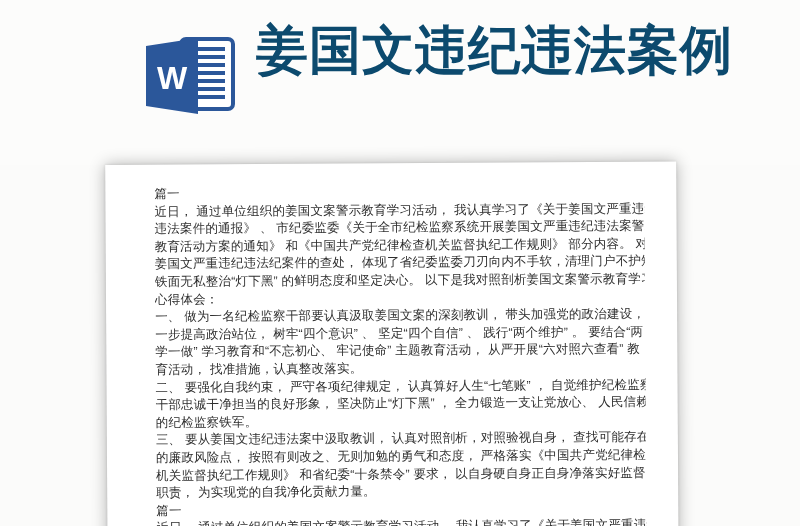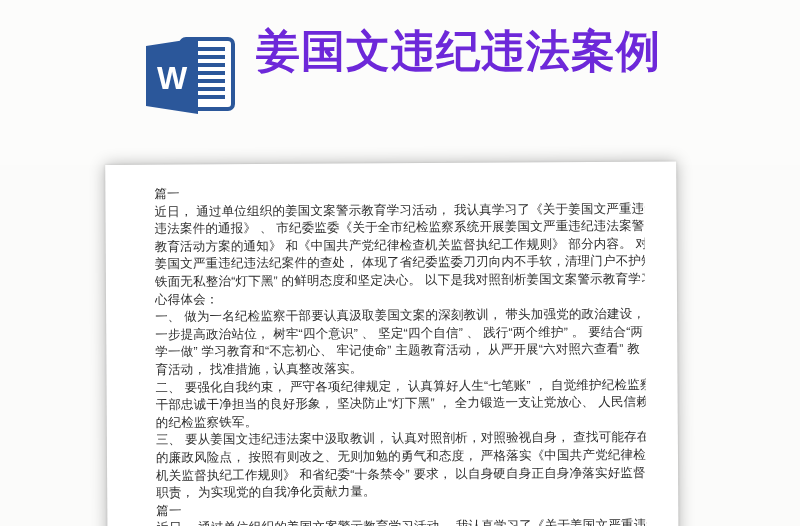--- a/index.html
+++ b/index.html
@@ -5,22 +5,22 @@
   html,body{margin:0;padding:0;}
   body{
     width:800px;height:526px;overflow:hidden;position:relative;
     background:#fbfbfa;
     font-family:"Liberation Sans","DejaVu Sans",sans-serif;
   }
   .header{position:absolute;left:0;top:0;width:800px;height:165px;background:#fcfcfb;}
   .word-icon{position:absolute;left:143px;top:36px;width:94px;height:80px;}
   .doc-title{
     position:absolute;left:256px;top:26px;
-    font-size:44px;line-height:49px;font-weight:bold;letter-spacing:1px;
-    color:#6d28d9;white-space:nowrap;
+    font-size:52px;line-height:49px;font-weight:bold;letter-spacing:1px;
+    color:#0c4a6e;white-space:nowrap;
   }
   .paper{
     position:absolute;left:108px;top:165px;width:571px;height:460px;
     background:#ffffff;box-sizing:border-box;
     padding:21px 32px 0 49px;
     box-shadow:0 0 16px rgba(0,0,0,.30),0 0 3px rgba(0,0,0,.14);
     transform:rotate(-0.35deg);transform-origin:0 100%;
   }
   .doc-line{
     font-size:12.5px;line-height:17.6px;letter-spacing:.2px;

